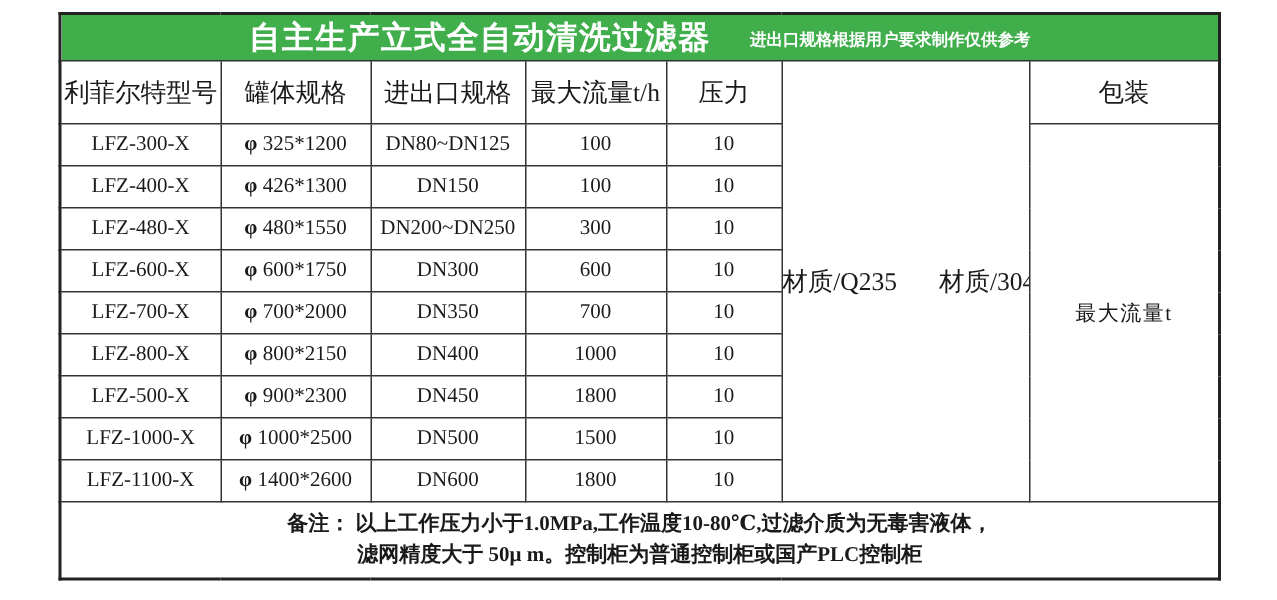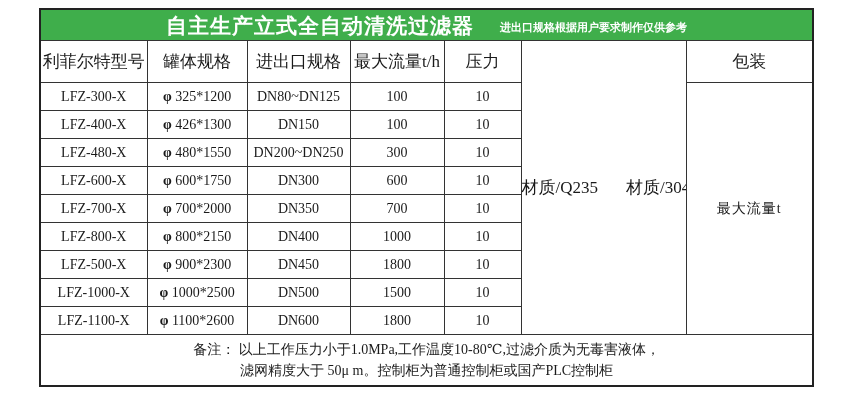--- a/index.html
+++ b/index.html
@@ -80,21 +80,21 @@
   }
   td.material-cell .material-gap { display: inline-block; width: 28px; }
   td.packaging-header { font-size: 15px; }
   td.packaging-data { font-size: 16px; letter-spacing: 1px; }
   
   td.remark-cell {
     height: 50px;
     text-align: left;
     vertical-align: middle;
     padding: 3px 8px;
-    font-weight: normal;
+    font-weight: bold;
     font-size: 14px;
     line-height: 1.5;
     white-space: normal;
     margin-top: 20px;
   }
 </style>
 </head>
 <body>
 
 <div class="page">
@@ -183,21 +183,21 @@
     </tr>
     <tr class="data-row">
       <td>LFZ-1000-X</td>
       <td class="tank-cell">φ 1000*2500</td>
       <td>DN500</td>
       <td>1500</td>
       <td>10</td>
     </tr>
     <tr class="data-row">
       <td>LFZ-1100-X</td>
-      <td class="tank-cell">φ 1100*2600</td>
+      <td class="tank-cell">φ 1400*2600</td>
       <td>DN600</td>
       <td>1800</td>
       <td>10</td>
     </tr>
 
     <tr>
       <td class="remark-cell" colspan="7">
         <div>备注： 以上工作压力小于1.0MPa,工作温度10-80℃,过滤介质为无毒害液体，</div>
         <div>滤网精度大于 50μ m。控制柜为普通控制柜或国产PLC控制柜</div>
       </td>

